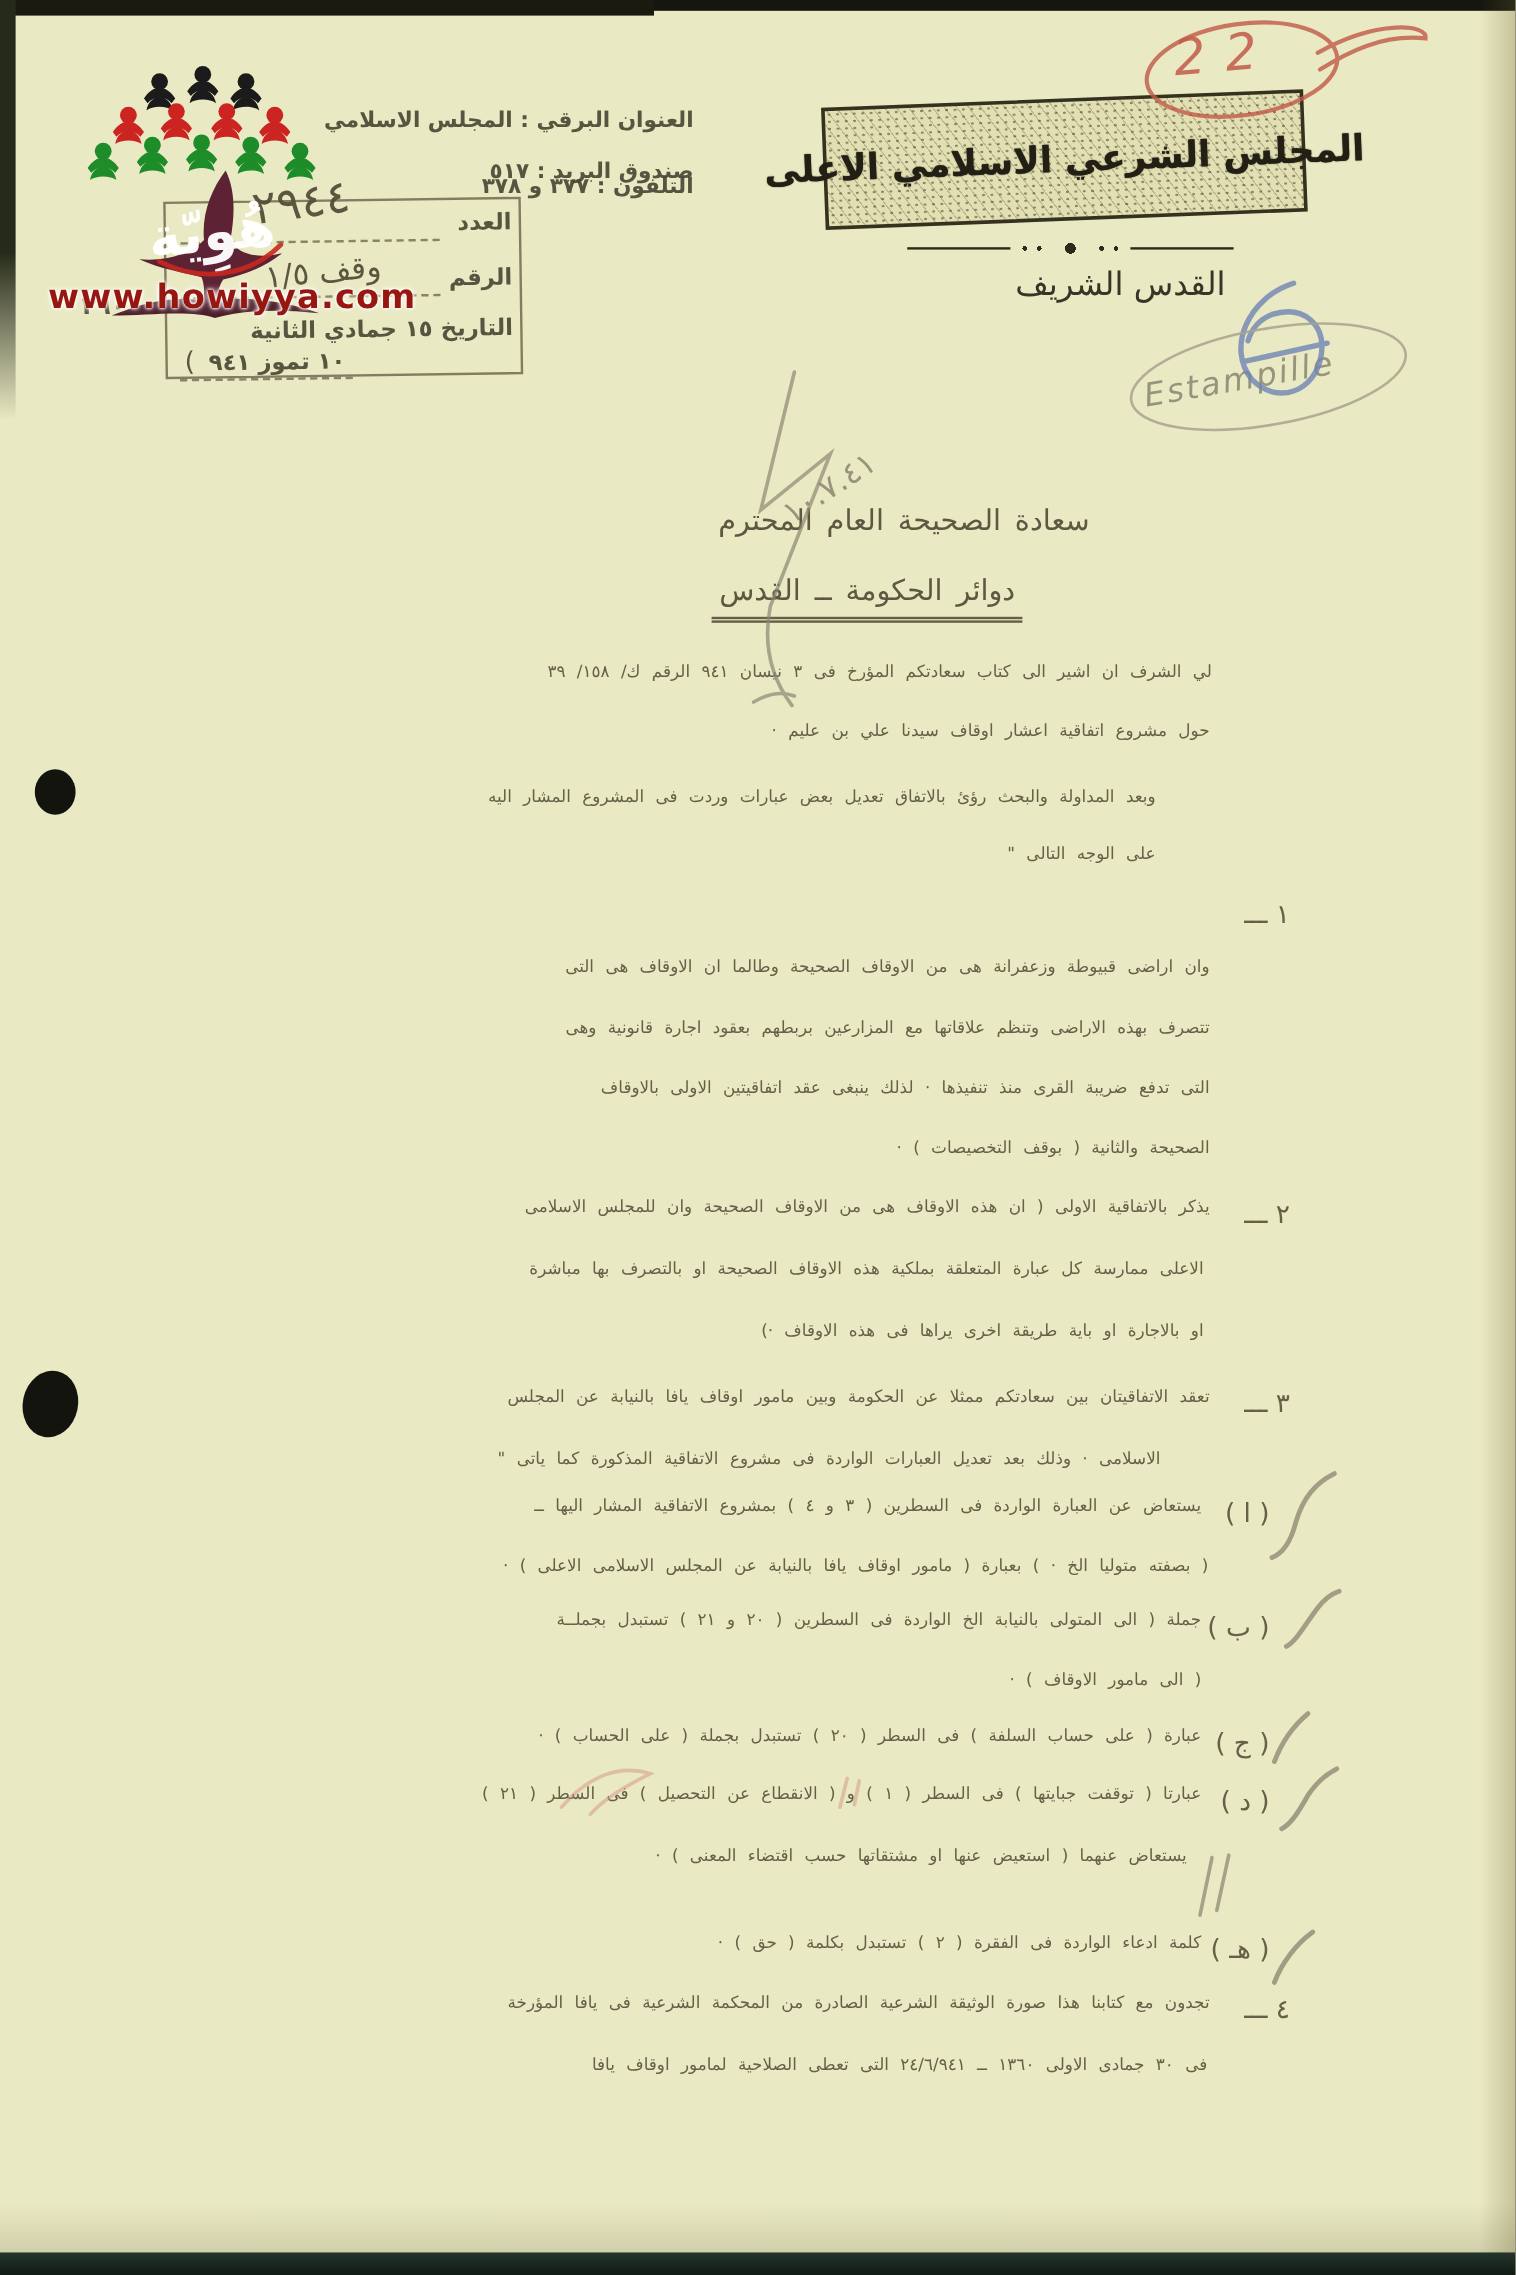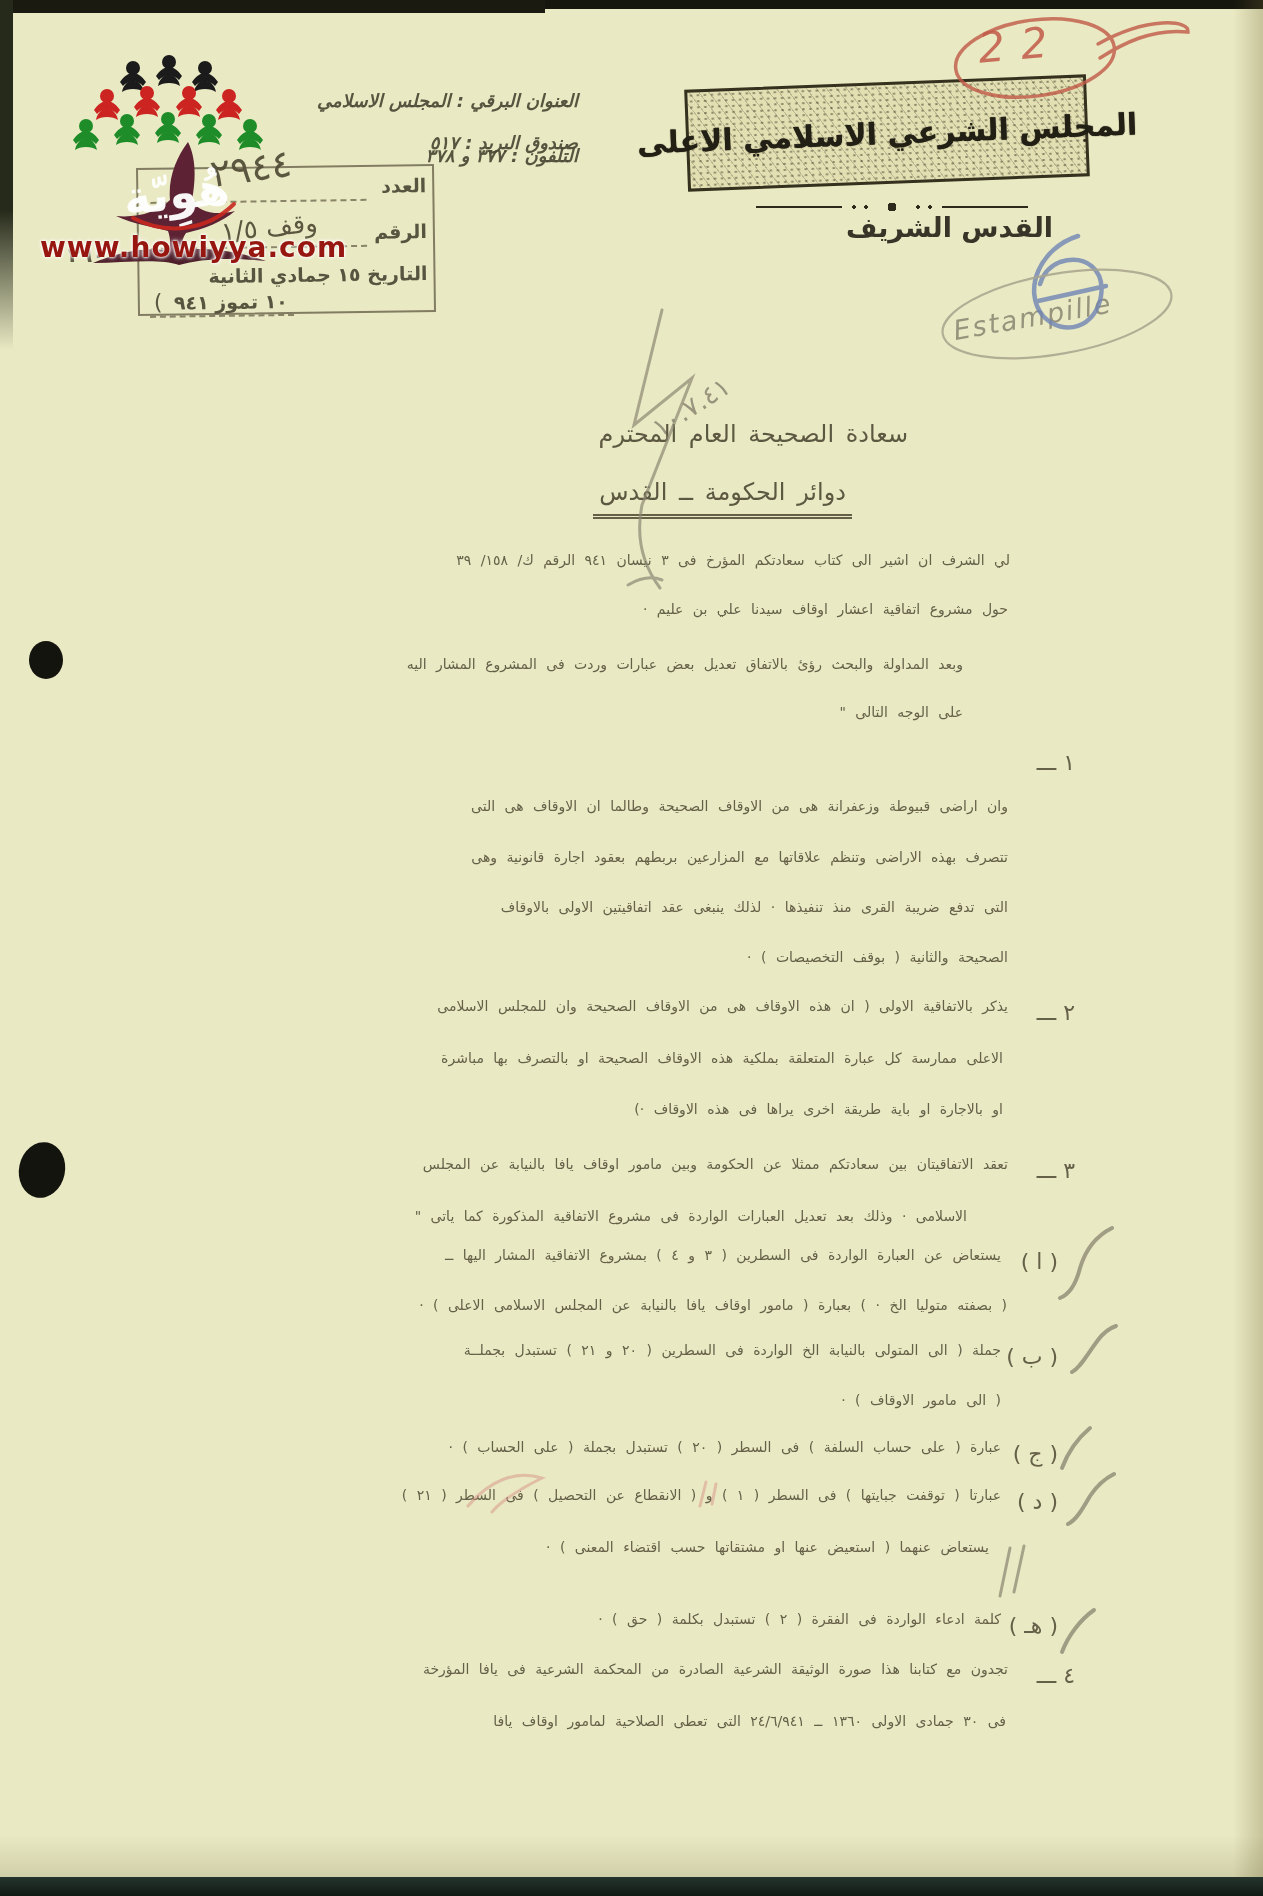--- a/index.html
+++ b/index.html
@@ -7,21 +7,21 @@
         background:#e9e9c3;font-family:"DejaVu Sans",sans-serif;}
   .page *{position:absolute;box-sizing:border-box;}
   
   .top-strip{left:0;top:0;width:1263px;height:9px;background:#16160f;}
   .top-strip2{left:0;top:0;width:545px;height:13px;background:#1a1a11;}
   .left-strip{left:0;top:0;width:13px;height:350px;background:linear-gradient(180deg,#262a1a 60%,rgba(38,42,26,0));}
   .bottom-band{left:0;bottom:0;width:1263px;height:19px;background:linear-gradient(180deg,#24352c,#101a14);}
   .right-shadow{right:0;top:0;width:30px;height:1896px;background:linear-gradient(270deg,rgba(110,98,48,.28),rgba(110,98,48,0));}
   .bottom-shadow{left:0;bottom:19px;width:1263px;height:42px;background:linear-gradient(0deg,rgba(95,90,50,.18),rgba(95,90,50,0));}
   
-  .hline{right:685px;direction:rtl;white-space:nowrap;font-size:18px;font-weight:bold;color:rgba(74,70,52,.92);font-style:italic;}
+  .hline{right:685px;direction:rtl;white-space:nowrap;font-size:18px;font-weight:bold;color:rgba(74,70,52,.92);}
   .typed360{left:68px;top:243px;font-size:20px;font-weight:bold;color:rgba(74,70,52,.9);}
   
   .refbox{left:137px;top:166px;width:298px;height:148px;border:2px solid rgba(104,98,74,.8);transform:rotate(-.8deg);}
   .reflabel{right:6px;direction:rtl;white-space:nowrap;font-size:19px;font-weight:bold;color:rgba(74,70,52,.92);}
   .leader{border-bottom:2px dashed rgba(104,98,74,.75);height:1px;}
   .refgreg{left:34px;top:122px;direction:rtl;white-space:nowrap;font-size:19px;font-weight:bold;color:rgba(74,70,52,.92);}
   .paren{left:14px;top:120px;font-size:22px;color:rgba(74,70,52,.9);}
   .hand{direction:rtl;white-space:nowrap;color:rgba(83,78,56,.95);}
   .hw-number{left:72px;top:-22px;font-size:38px;transform:rotate(-7deg);letter-spacing:4px;}
   .hw-ref{left:82px;top:44px;font-size:26px;transform:rotate(-5deg);}
@@ -35,21 +35,21 @@
   .plaque span{position:static;white-space:nowrap;direction:rtl;font-size:30px;font-weight:bold;color:#221f15;
                text-shadow:0 0 1px #221f15;}
   .divider{left:756px;top:200px;width:272px;height:14px;background:
      linear-gradient(#2d2a1c,#2d2a1c) 0 6px/86px 2px no-repeat,
      linear-gradient(#2d2a1c,#2d2a1c) right 0 top 6px/86px 2px no-repeat,
      radial-gradient(circle 2px at 98px 7px,#2d2a1c 98%,transparent),
      radial-gradient(circle 2px at 110px 7px,#2d2a1c 98%,transparent),
      radial-gradient(circle 4.5px at 136px 7px,#2d2a1c 98%,transparent),
      radial-gradient(circle 2px at 162px 7px,#2d2a1c 98%,transparent),
      radial-gradient(circle 2px at 174px 7px,#2d2a1c 98%,transparent);}
-  .city{left:846px;top:212px;direction:rtl;white-space:nowrap;font-size:27px;font-weight:bold;color:#383528;}
+  .city{left:846px;top:222px;direction:rtl;white-space:nowrap;font-size:27px;font-weight:normal;color:#383528;}
   
   .num22{left:978px;top:20px;font-size:42px;font-style:italic;color:#c25a48;letter-spacing:16px;transform:rotate(-5deg);opacity:.85;}
   .pdate{left:648px;top:392px;direction:ltr;font-size:26px;color:#8a8671;transform:rotate(-33deg);letter-spacing:2px;opacity:.85;}
   .stampnote{left:952px;top:296px;width:220px;font-size:27px;font-style:italic;color:#8f8b76;transform:rotate(-10deg);letter-spacing:2px;opacity:.9;}
   
   .sal1{top:420px;right:355px;direction:rtl;white-space:nowrap;font-size:24px;color:rgba(85,80,58,.95);word-spacing:4px;}
   .sal2{top:478px;right:411px;direction:rtl;white-space:nowrap;font-size:24px;color:rgba(85,80,58,.95);
         padding:0 6px 8px 6px;border-bottom:5px double rgba(85,80,58,.9);word-spacing:4px;}
   .bl{direction:rtl;white-space:nowrap;font-size:14px;color:rgba(90,85,62,.93);word-spacing:5px;}
   .mk{right:188px;direction:rtl;white-space:nowrap;font-size:22px;color:rgba(90,85,62,.93);}

